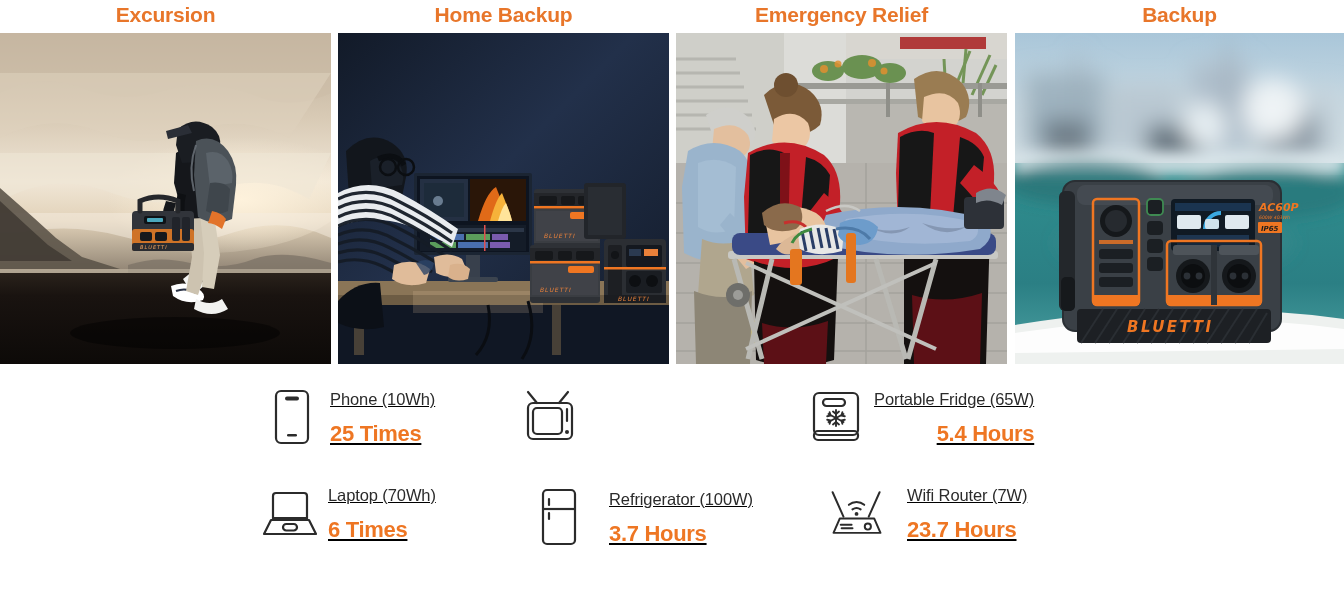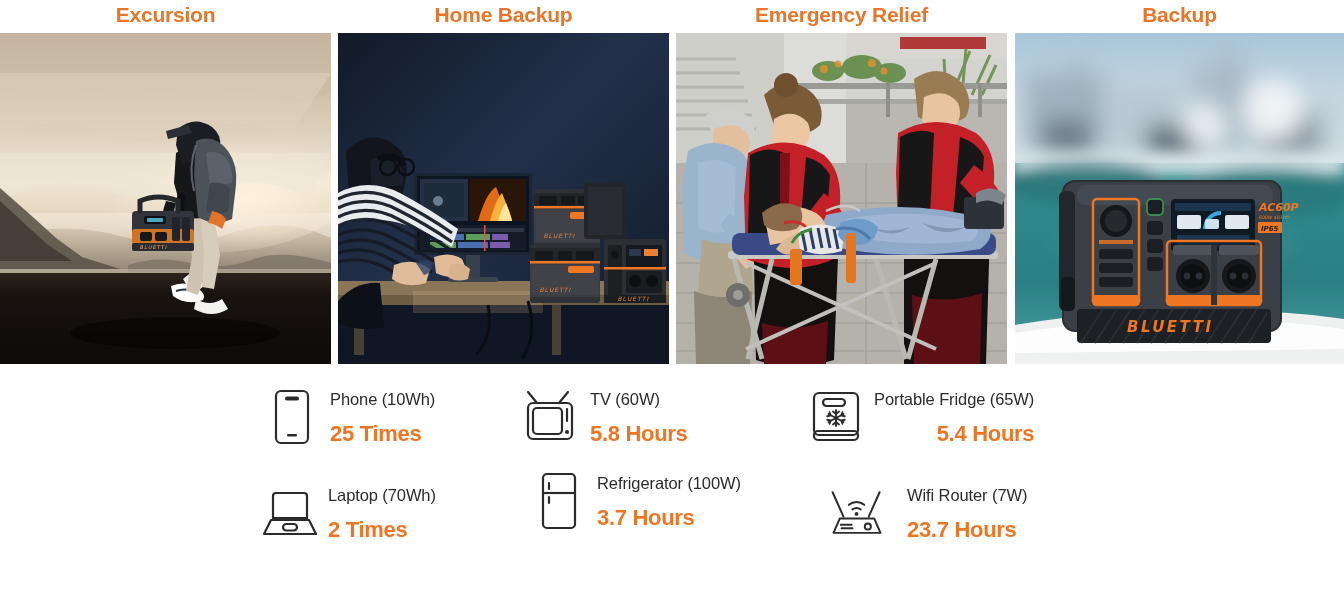--- a/index.html
+++ b/index.html
@@ -25,21 +25,21 @@
   .sc-photo svg{display:block;width:100%;height:100%;}
 
   
   .appliances{position:absolute;left:0;top:385px;width:1344px;height:205px;}
   .appl{position:absolute;display:flex;align-items:flex-start;}
   .appl-icon{
     width:56px;height:64px;flex:0 0 56px;margin-right:10px;
     display:flex;align-items:center;justify-content:center;
   }
   .appl-icon svg{display:block;}
-  .appl-text{padding-top:4px;}
+  .appl-text{padding-top:4px;text-decoration:underline;}
   .appl-name{
     color:#2b2b2b;font-size:16.5px;line-height:21px;white-space:nowrap;
     letter-spacing:-0.1px;
   }
   .appl-val{
     color:#ee7623;font-size:22px;font-weight:bold;line-height:28px;
     white-space:nowrap;letter-spacing:-0.3px;margin-top:10px;
   }
 </style>
 </head>
@@ -492,24 +492,20 @@
       <div class="appl-icon">
         <svg width="54" height="54" viewBox="0 0 54 54" fill="none" stroke="#2b2b2b" stroke-width="2.2">
           <path d="M12 13 L3 2" stroke-linecap="round"></path>
           <path d="M34 13 L43 2" stroke-linecap="round"></path>
           <rect x="3" y="13" width="44" height="36" rx="5"></rect>
           <rect x="8" y="18" width="29" height="26" rx="4"></rect>
           <path d="M42 19 V31" stroke-linecap="round"></path>
           <circle cx="42" cy="42" r="2" fill="#2b2b2b" stroke="none"></circle>
         </svg>
       </div>
-      <div class="appl-text">
-        <div class="appl-name">TV (60W)</div>
-        <div class="appl-val">5.8 Hours</div>
-      </div>
     </div>
 
     <div class="appl" style="left:808px;top:0;text-align:right;">
       <div class="appl-icon">
         <svg width="50" height="54" viewBox="0 0 50 54" fill="none" stroke="#2b2b2b" stroke-width="2.2">
           <rect x="3" y="3" width="44" height="42" rx="5"></rect>
           <rect x="3" y="41" width="44" height="9" rx="4"></rect>
           <rect x="12" y="9" width="22" height="7" rx="3.5"></rect>
           <g stroke-width="1.9" stroke-linecap="round">
             <path d="M25 20 V36"></path>
@@ -533,25 +529,25 @@
     <div class="appl" style="left:262px;top:96px;">
       <div class="appl-icon">
         <svg width="56" height="50" viewBox="0 0 56 50" fill="none" stroke="#2b2b2b" stroke-width="2.2">
           <path d="M11 8 a3 3 0 0 1 3 -3 H42 a3 3 0 0 1 3 3 V30 H11 Z"></path>
           <path d="M9 32 H47 L54 46 H2 Z" stroke-linejoin="round"></path>
           <rect x="21" y="36" width="14" height="6.5" rx="3.2"></rect>
         </svg>
       </div>
       <div class="appl-text">
         <div class="appl-name">Laptop (70Wh)</div>
-        <div class="appl-val">2 Times</div>
-      </div>
-    </div>
-
-    <div class="appl" style="left:531px;top:84px;">
+        <div class="appl-val">6 Times</div>
+      </div>
+    </div>
+
+    <div class="appl" style="left:531px;top:100px;gap:12px;">
       <div class="appl-icon">
         <svg width="38" height="58" viewBox="0 0 38 58" fill="none" stroke="#2b2b2b" stroke-width="2.2">
           <rect x="3" y="2" width="32" height="54" rx="4"></rect>
           <path d="M3 21 H35"></path>
           <path d="M9 11 V17" stroke-linecap="round"></path>
           <path d="M9 25 V31" stroke-linecap="round"></path>
         </svg>
       </div>
       <div class="appl-text">
         <div class="appl-name">Refrigerator (100W)</div>

